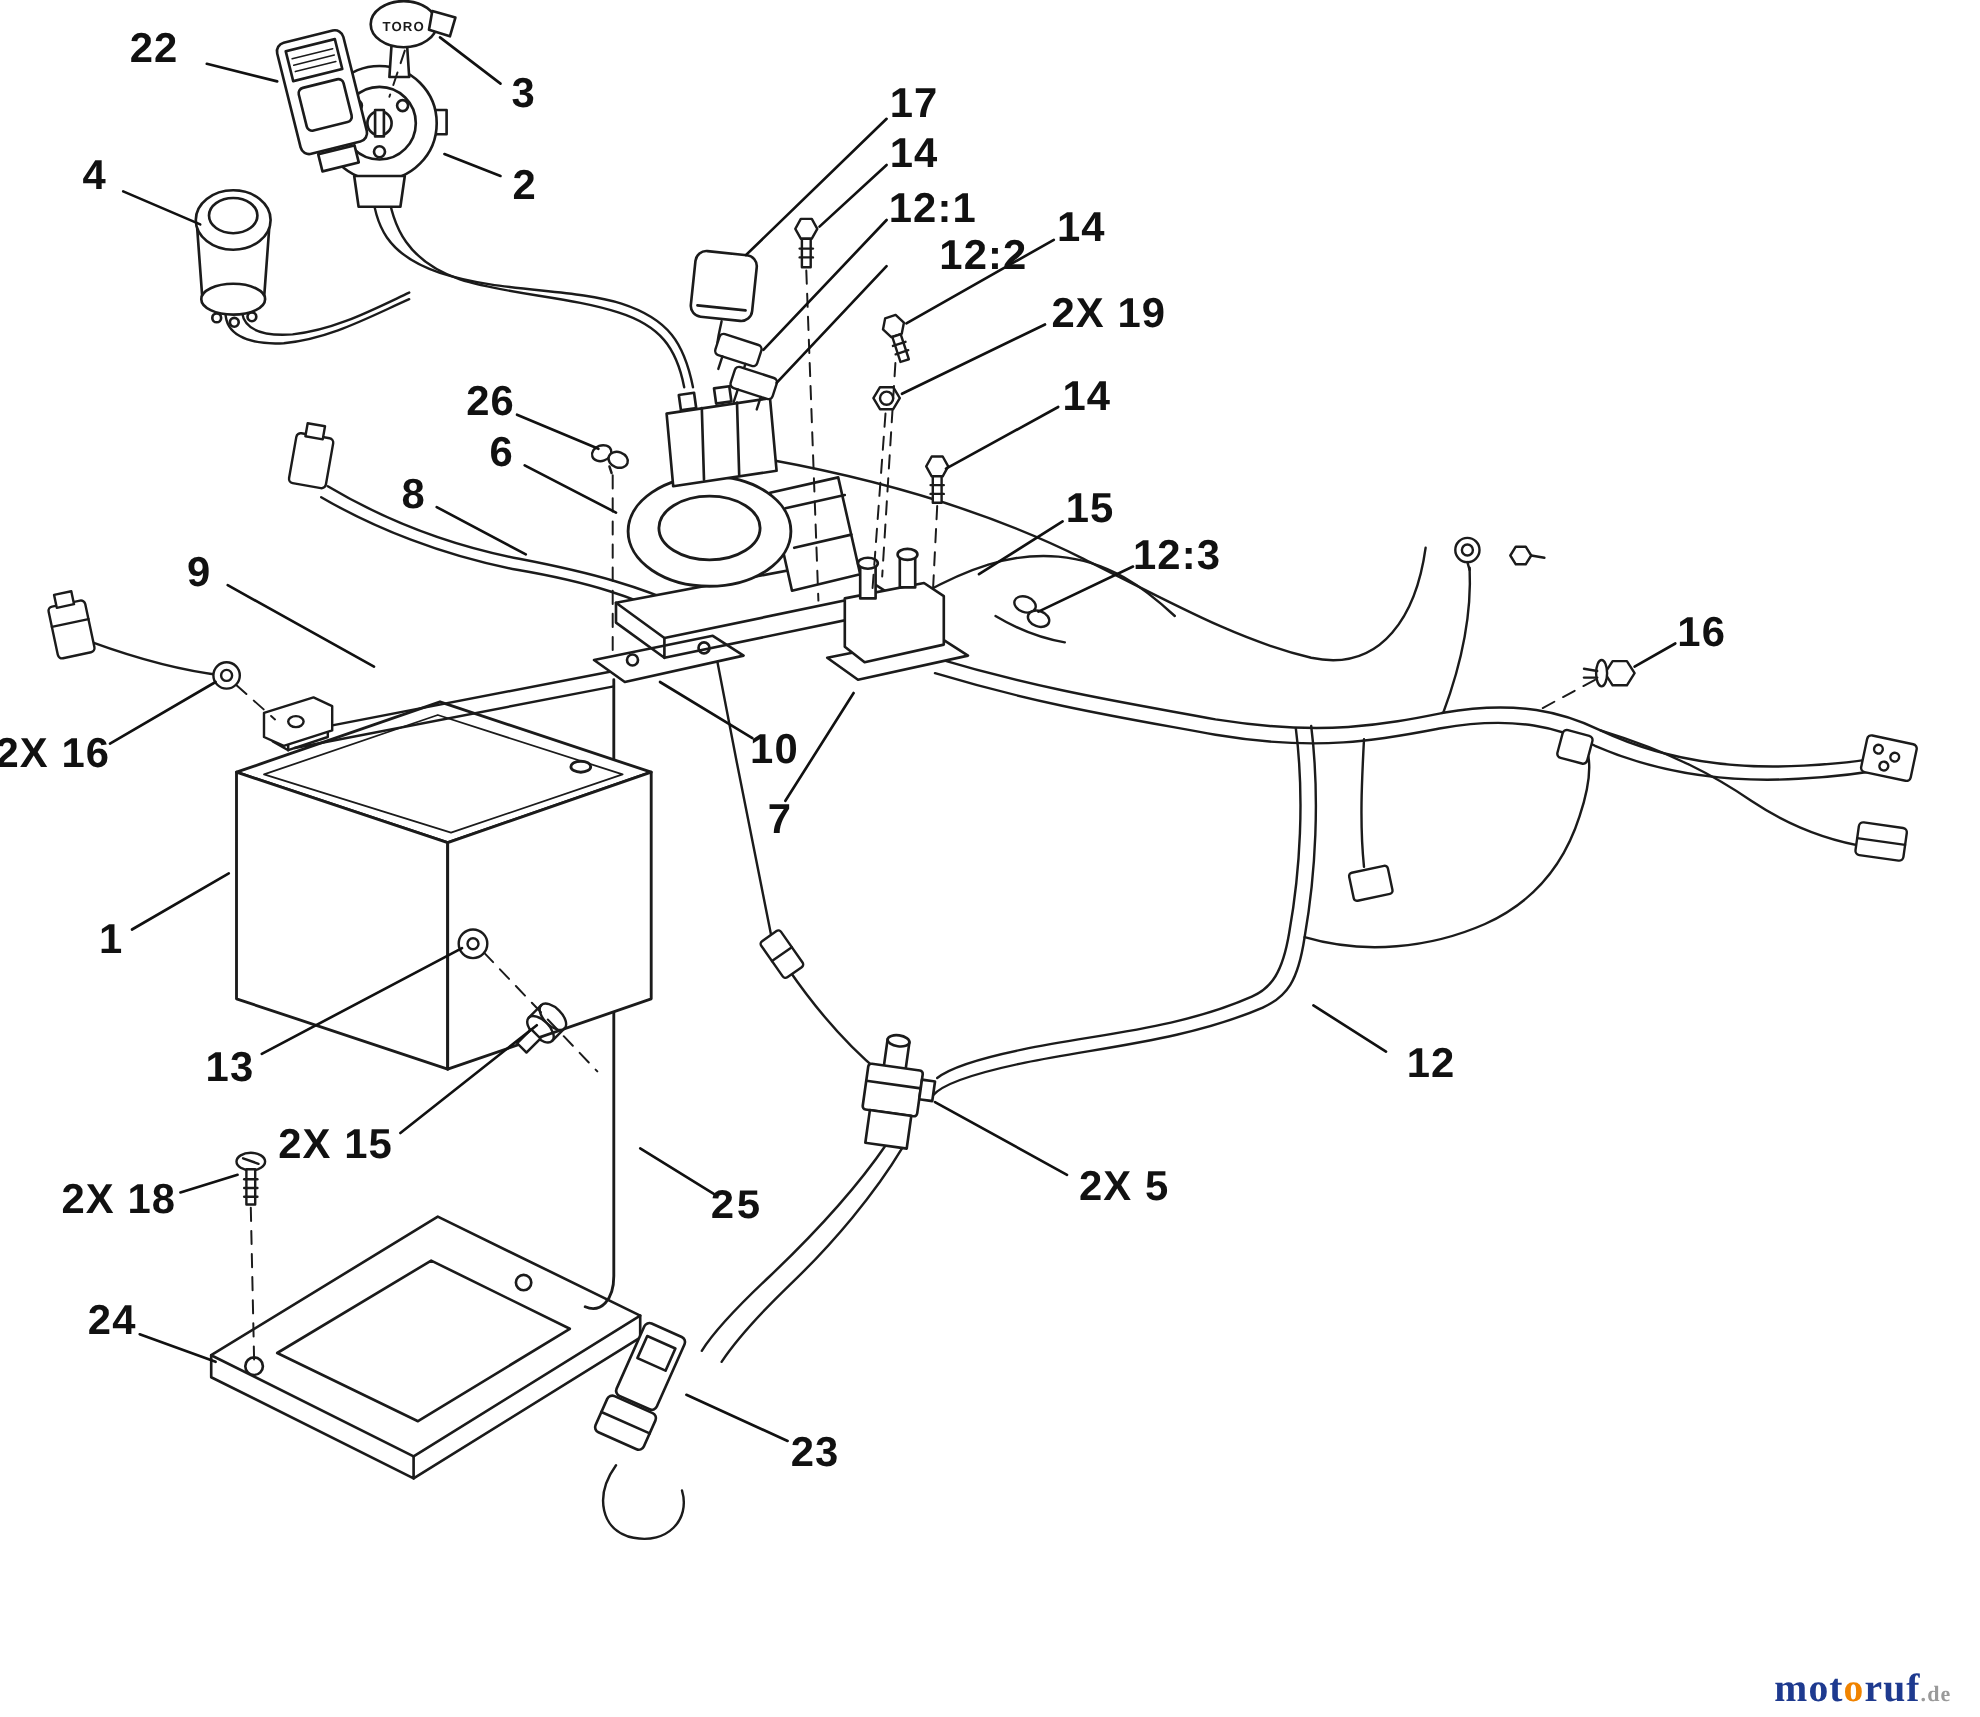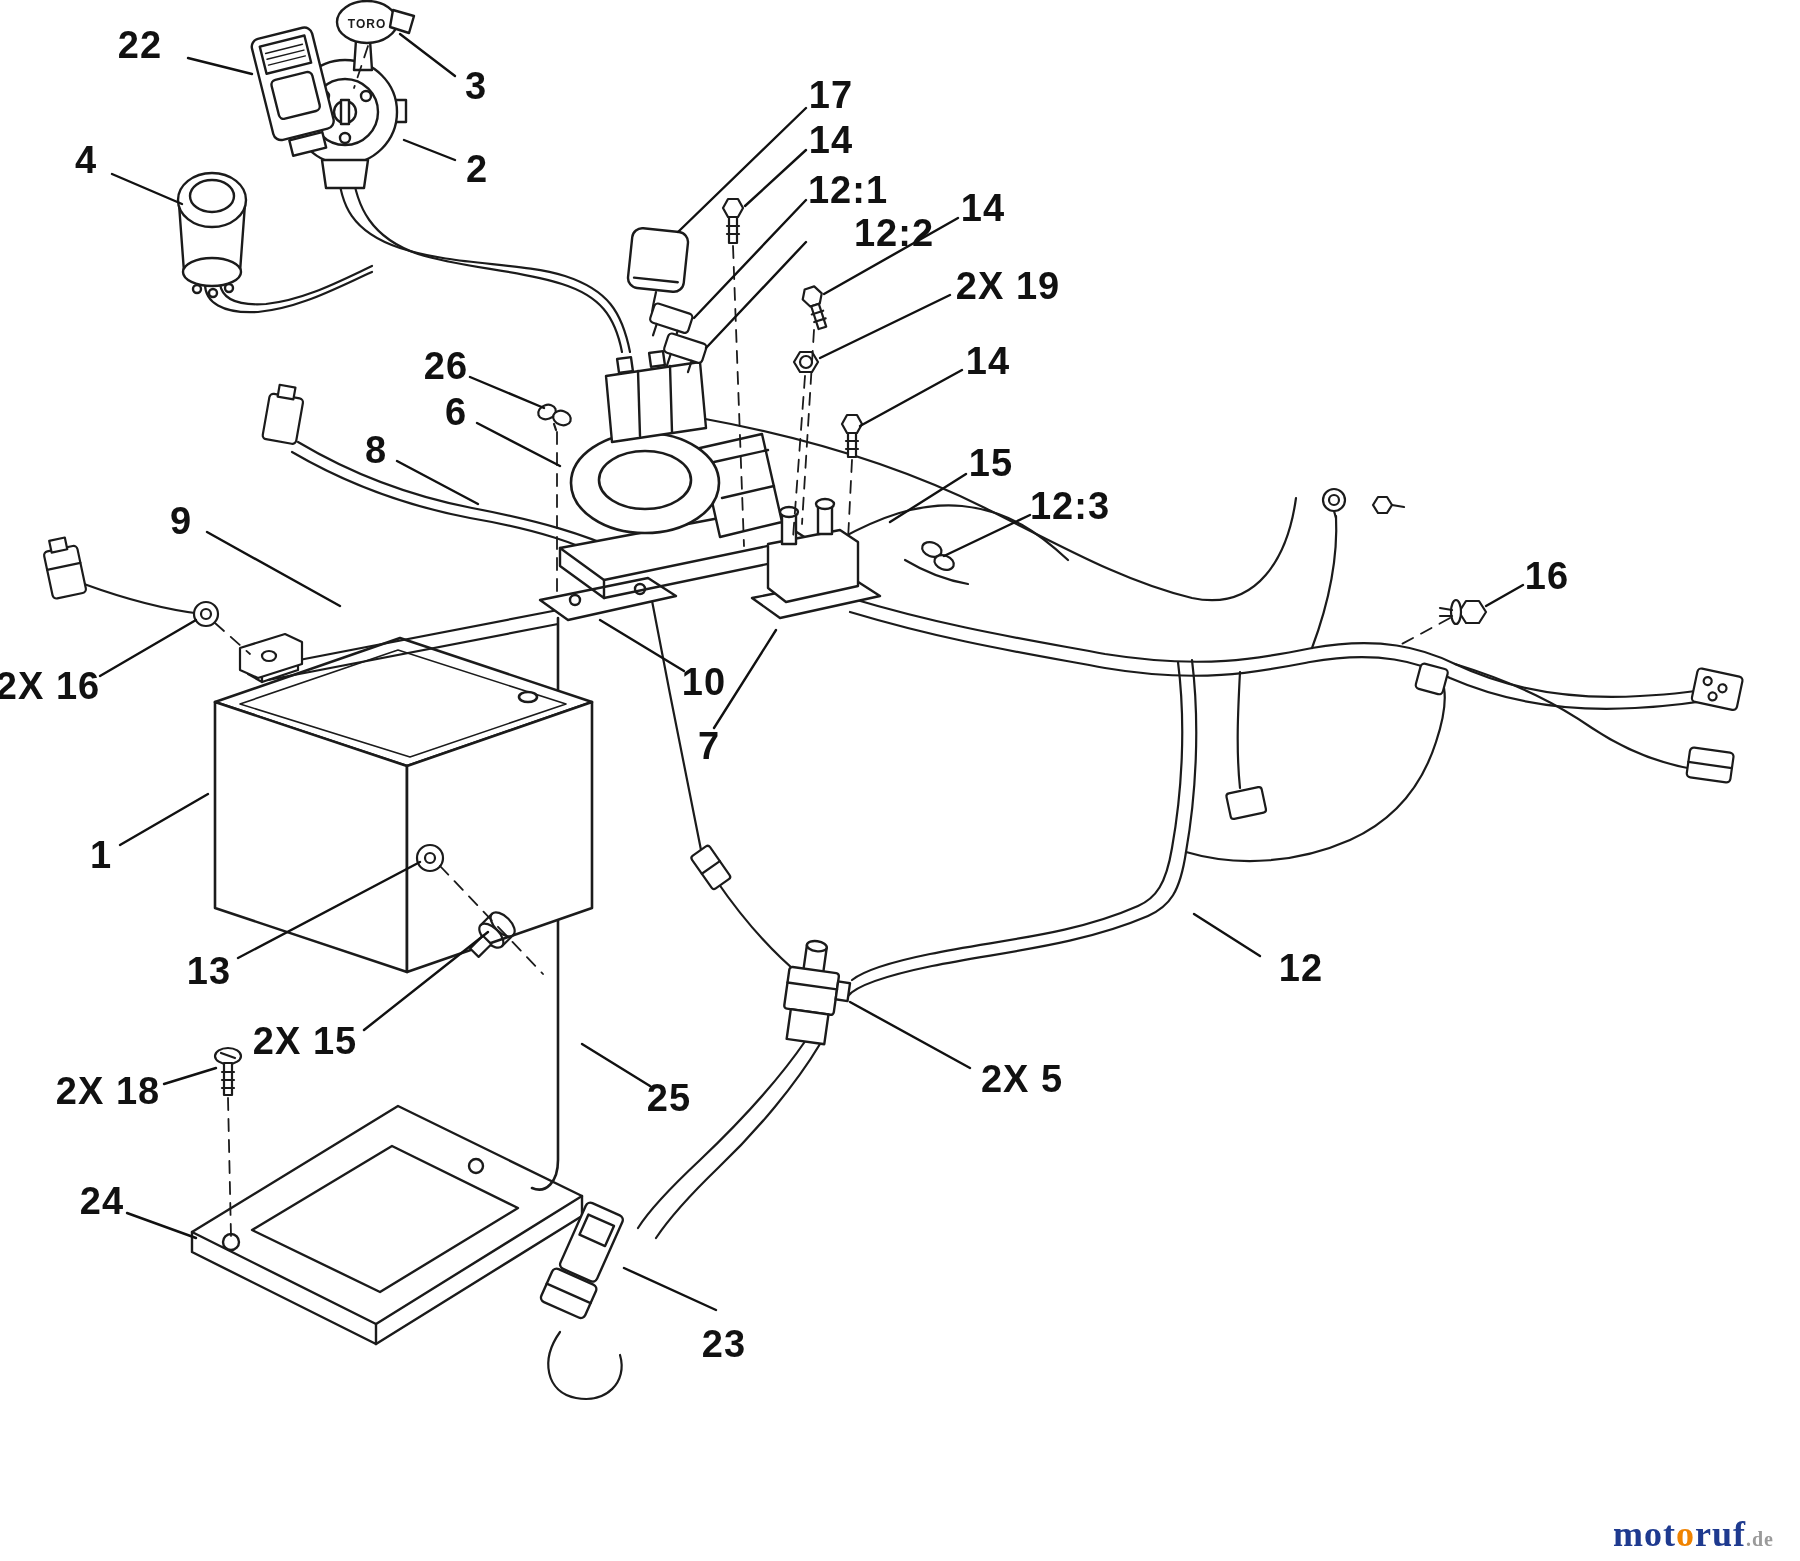--- a/index.html
+++ b/index.html
@@ -384,21 +384,21 @@
       <div class="callout" style="left: 376px; top: 450px;">8</div>
       <div class="callout" style="left: 181px; top: 521px;">9</div>
       <div class="callout" style="left: 48px; top: 686px;">2X 16</div>
       <div class="callout" style="left: 704px; top: 682px;">10</div>
       <div class="callout" style="left: 709px; top: 746px;">7</div>
       <div class="callout" style="left: 101px; top: 855px;">1</div>
       <div class="callout" style="left: 209px; top: 971px;">13</div>
       <div class="callout" style="left: 305px; top: 1041px;">2X 15</div>
       <div class="callout" style="left: 108px; top: 1091px;">2X 18</div>
       <div class="callout" style="left: 102px; top: 1201px;">24</div>
-      <div class="callout" style="left: 669px; top: 1098px;">25</div>
-      <div class="callout" style="left: 724px; top: 1321px; margin-top: 23px;">23</div>
+      <div class="callout" style="left: 669px; top: 1098px; font-family: Liberation Mono, monospace;">25</div>
+      <div class="callout" style="left: 741px; top: 1321px;">23</div>
       <div class="callout" style="left: 1281px; top: 968px; margin-left: 20px;">12</div>
       <div class="callout" style="left: 1022px; top: 1079px;">2X 5</div>
     </div>
 
 <div class="watermark"><span class="wm-a">mot</span><span class="wm-b">o</span><span class="wm-a">ruf</span><span class="wm-c">.de</span></div>
 
 </div>
 
 </body></html>

